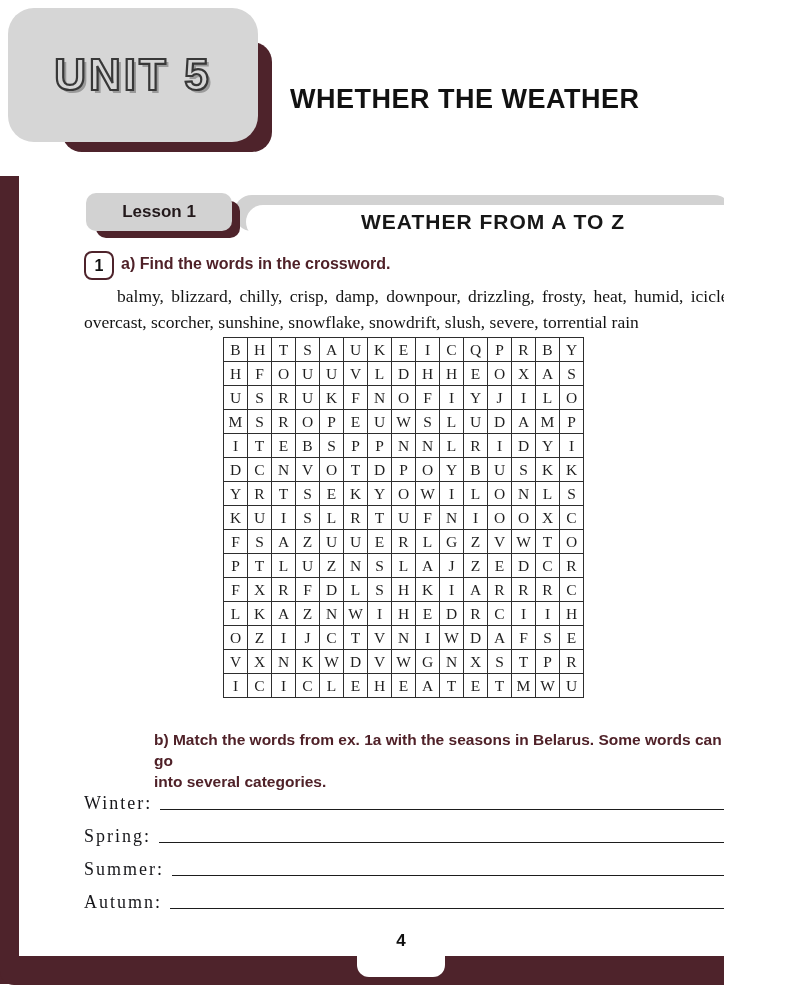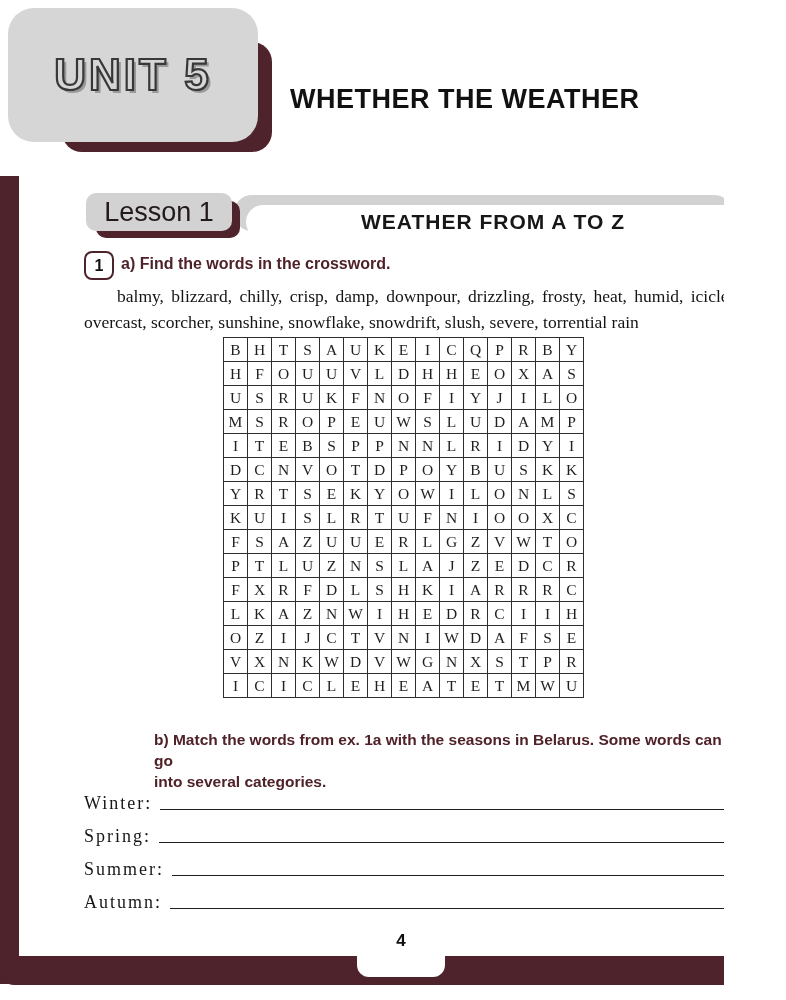--- a/index.html
+++ b/index.html
@@ -19,21 +19,21 @@
                  -webkit-text-stroke:2.2px #383838; text-shadow:3px 3px 0 #9a9a9a; }
   .main-title  { position:absolute; left:290px; top:84px; font-size:27px; font-weight:700; color:#111; letter-spacing:0.5px; z-index:3; }
   
   .banner-back  { position:absolute; left:234px; top:195px; width:498px; height:36px; background:#d2d2d2; border-radius:18px; z-index:2; }
   .banner-front { position:absolute; left:246px; top:205px; width:494px; height:34px; background:#ffffff; border-radius:17px;
                   display:flex; align-items:center; justify-content:center; z-index:3; }
   .banner-title { font-size:21px; font-weight:700; letter-spacing:1px; color:#171717; }
   .lesson-shadow{ position:absolute; left:96px; top:201px; width:144px; height:37px; background:#4e232b; border-radius:10px; z-index:4; }
   .lesson-tab   { position:absolute; left:86px; top:193px; width:146px; height:38px; background:#d2d2d2; border-radius:10px;
                   display:flex; align-items:center; justify-content:center; z-index:5; }
-  .lesson-label { font-size:27px; font-weight:400; color:#23191b; }
+  .lesson-label { font-size:17px; font-weight:700; color:#23191b; }
   
   .ex-num-box { position:absolute; left:84px; top:251px; width:26px; height:25px; border:2px solid #4e232b; border-radius:8px;
                 display:flex; align-items:center; justify-content:center; font-size:16px; font-weight:700; color:#111; z-index:2; }
   .task-a     { position:absolute; left:121px; top:255px; font-size:16px; font-weight:700; color:#4f2128; z-index:2; }
   .word-list  { position:absolute; left:84px; top:283px; width:649px; font-family:"Liberation Serif", serif;
                 font-size:17.5px; line-height:26px; text-align:justify; text-indent:33px; color:#141414; z-index:2; }
   
   .grid-wrap { position:absolute; left:223px; top:337px; z-index:2; }
   .grid-wrap table { border-collapse:collapse; }
   .grid-wrap td { width:23px; height:23px; border:1.2px solid #2e2e2e; padding:0;

